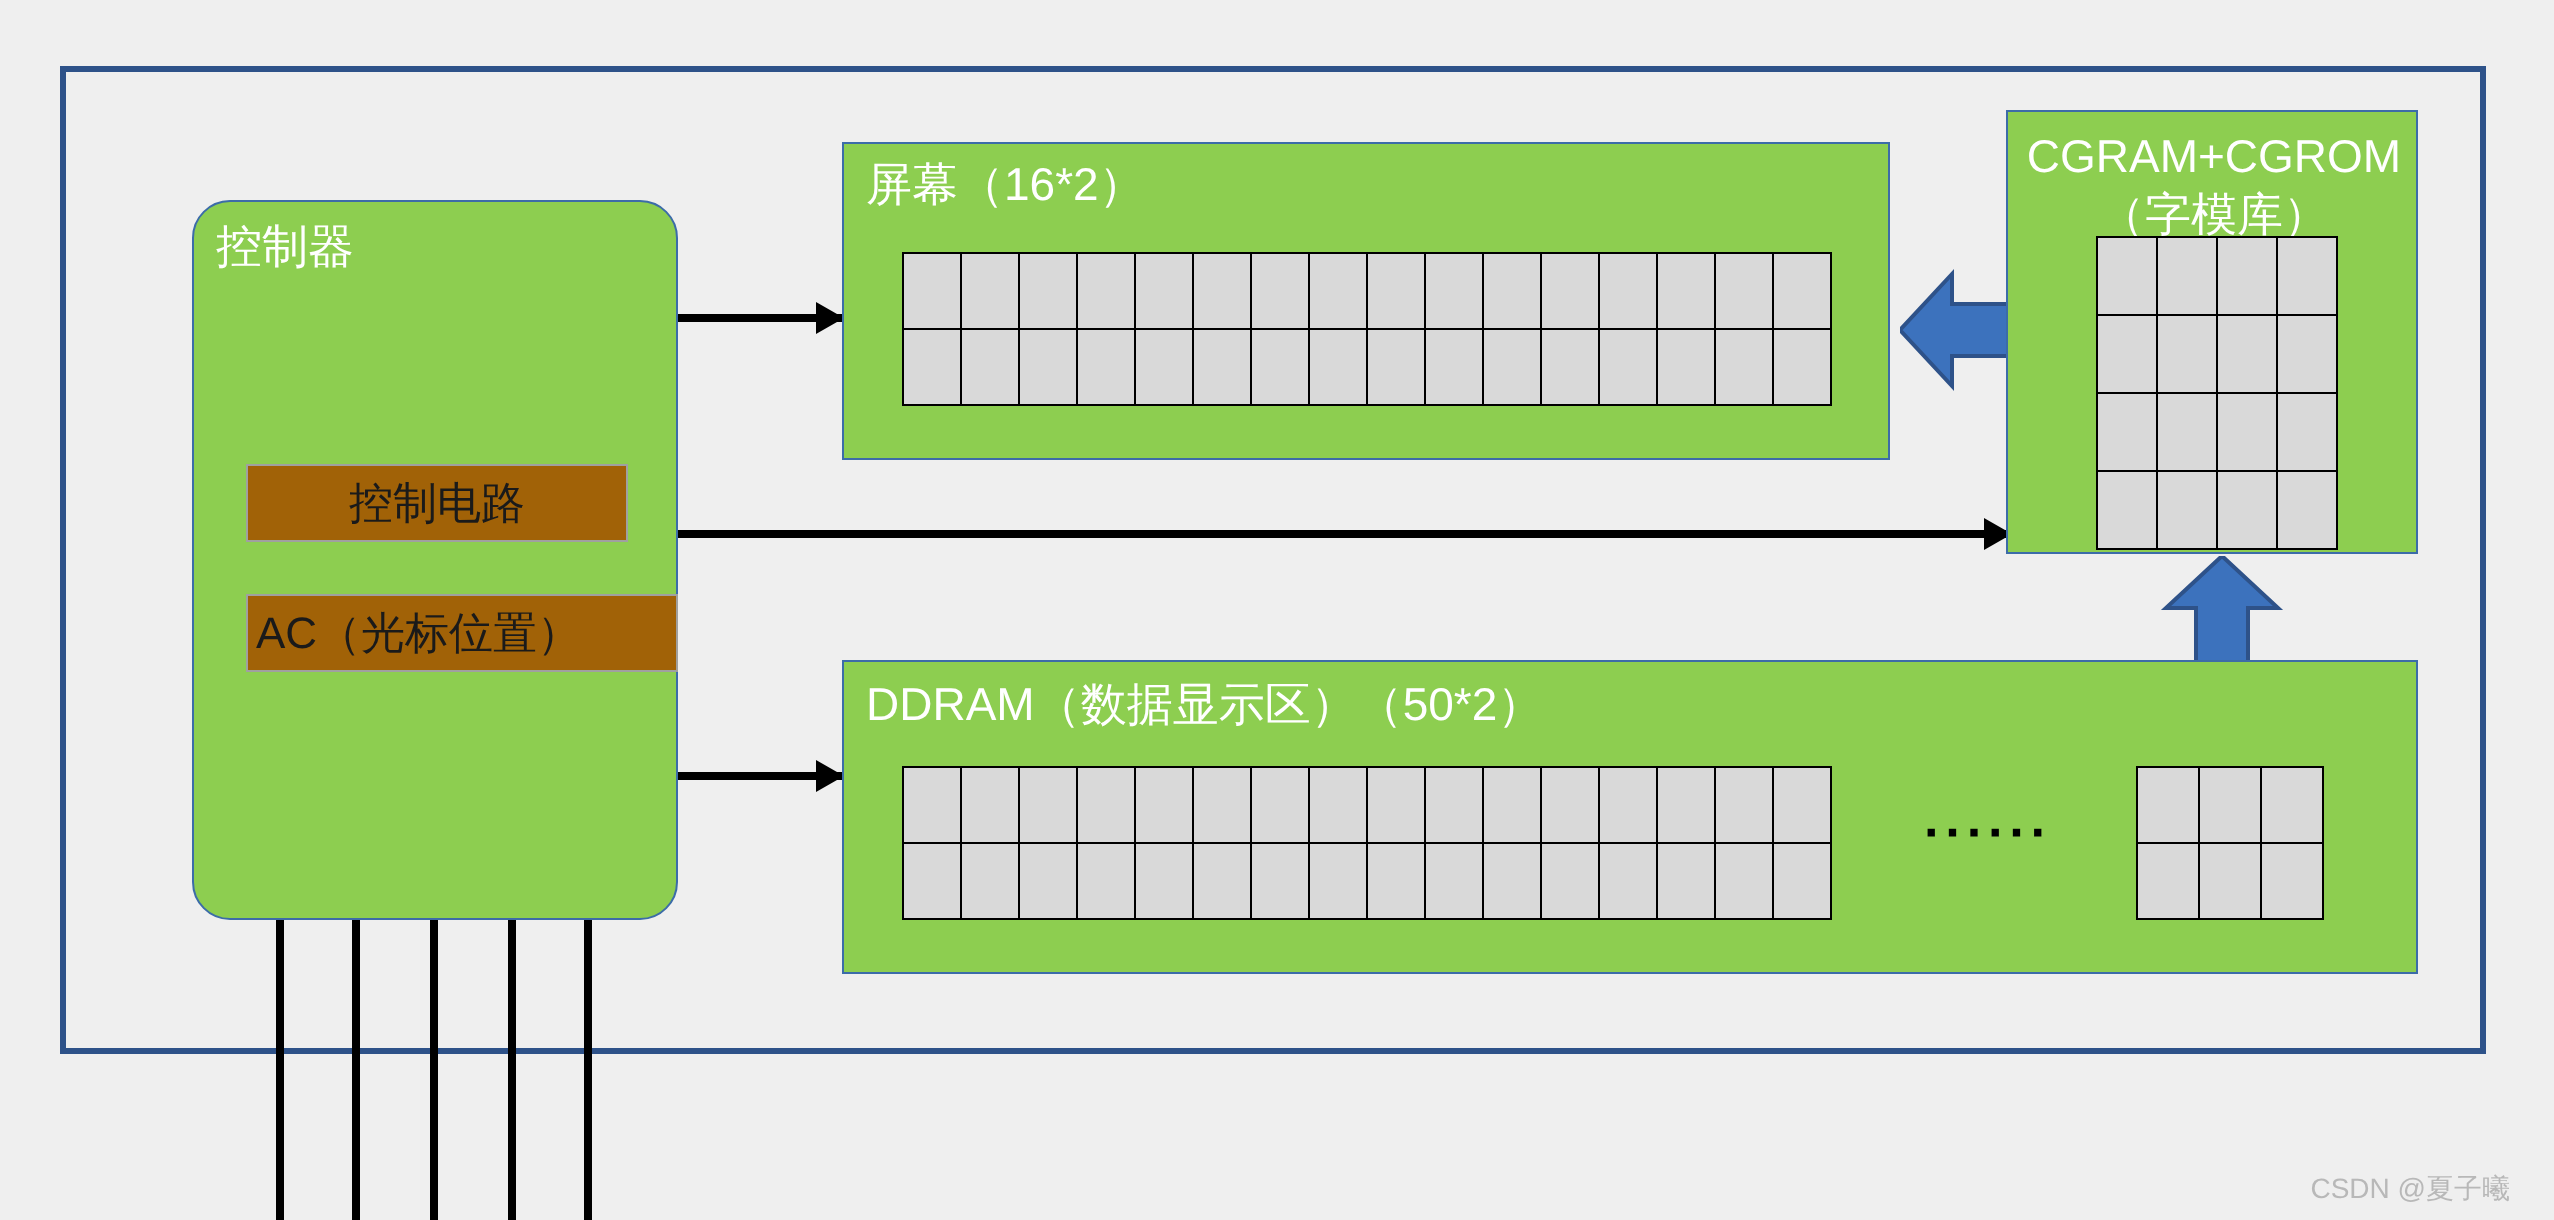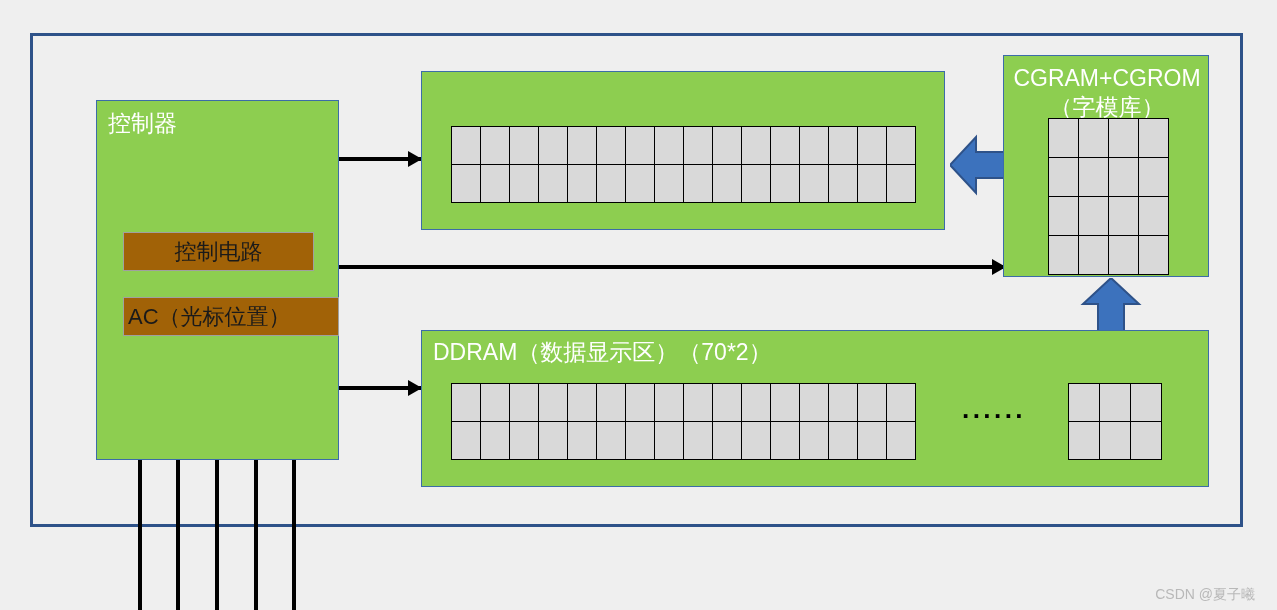--- a/index.html
+++ b/index.html
@@ -45,20 +45,21 @@
     white-space: pre;
     letter-spacing: 0px;
   }
 
   
   #controller {
     left: 96px;
     top: 100px;
     width: 243px;
     height: 360px;
+    border-radius: 19px;
   }
   #controller .box-title { left: 11px; top: 8px; }
 
   .inner-grey-box {
     position: absolute;
     background: #a16207;
     border: 1px solid #A0A0A0;
     box-sizing: border-box;
     color: #1A1A1A;
     font-size: 22px;
@@ -238,20 +239,21 @@
     <div class="box-title">控制器</div>
     <div class="inner-grey-box" id="ctrl-circuit">
       <span>控制电路</span>
     </div>
     <div class="inner-grey-box" id="ac-box">
       <span>AC（光标位置）</span>
     </div>
   </div>
 
   <div class="green-box" id="screen-panel">
+    <div class="box-title">屏幕（16*2）</div>
     <div class="cell-grid" id="screen-grid">
         <div class="cell"></div>
         <div class="cell"></div>
         <div class="cell"></div>
         <div class="cell"></div>
         <div class="cell"></div>
         <div class="cell"></div>
         <div class="cell"></div>
         <div class="cell"></div>
         <div class="cell"></div>
@@ -298,21 +300,21 @@
         <div class="cell"></div>
         <div class="cell"></div>
         <div class="cell"></div>
         <div class="cell"></div>
         <div class="cell"></div>
         <div class="cell"></div>
       </div>
   </div>
 
   <div class="green-box" id="ddram-panel">
-    <div class="box-title">DDRAM（数据显示区）（70*2）</div>
+    <div class="box-title">DDRAM（数据显示区）（50*2）</div>
     <div class="cell-grid" id="ddram-grid">
         <div class="cell"></div>
         <div class="cell"></div>
         <div class="cell"></div>
         <div class="cell"></div>
         <div class="cell"></div>
         <div class="cell"></div>
         <div class="cell"></div>
         <div class="cell"></div>
         <div class="cell"></div>

